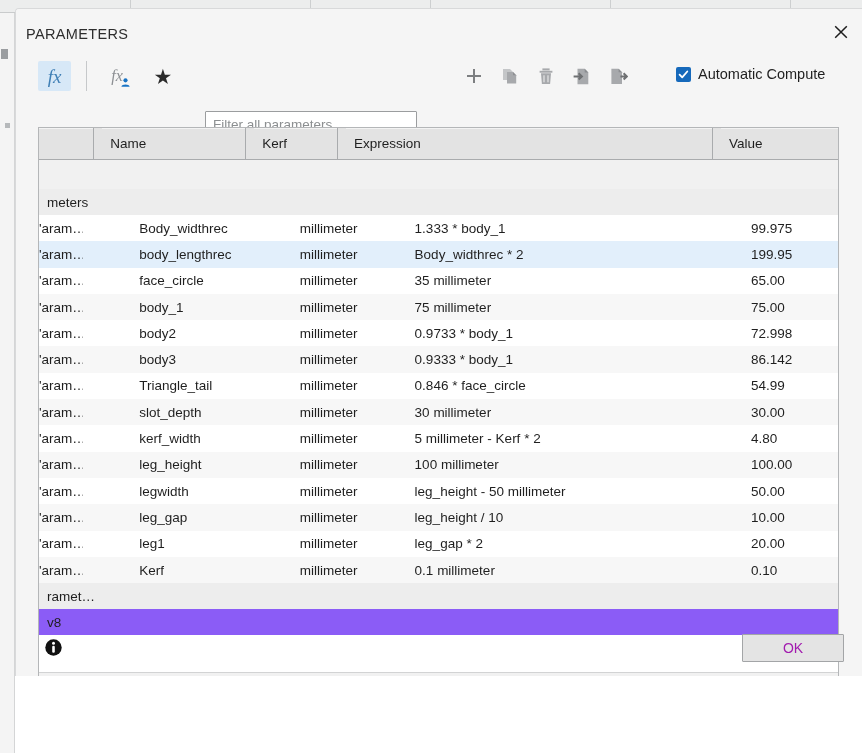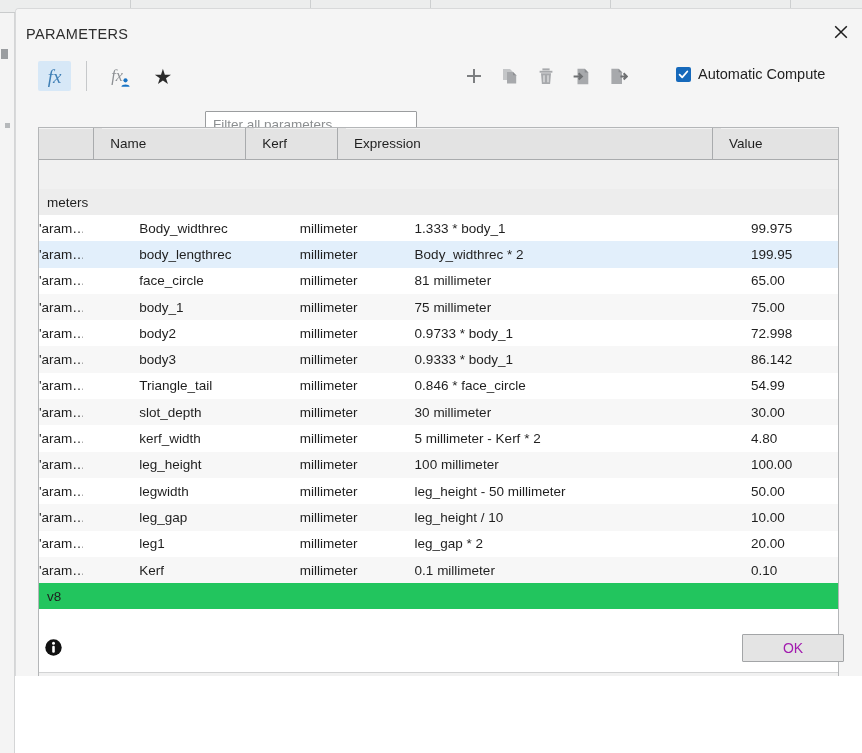--- a/index.html
+++ b/index.html
@@ -302,21 +302,21 @@
     color: #1f1f1f;
     position: relative;
   }
   .td.col-name  { width: 150px; padding-left: 10px; }
   .td.col-unit  { width: 87px; }
   .td.col-expr  { width: 384px; }
   .td.col-value { width: 122px; }
 
   .tail-row {
     height: 26px;
-    background: #22c55e;
+    background: #8b5cf6;
     display: flex;
     align-items: center;
     font-size: 13.5px;
     color: #1f1f1f;
     padding-left: 8px;
   }
   .filler {
     background: #ffffff;
   }
 
@@ -486,21 +486,21 @@
           <div class="td col-handle">'aram…</div>
           <div class="td col-name">body_lengthrec</div>
           <div class="td col-unit">millimeter</div>
           <div class="td col-expr">Body_widthrec * 2</div>
           <div class="td col-value">199.95</div>
         </div>
         <div class="trow odd">
           <div class="td col-handle">'aram…</div>
           <div class="td col-name">face_circle</div>
           <div class="td col-unit">millimeter</div>
-          <div class="td col-expr">81 millimeter</div>
+          <div class="td col-expr">35 millimeter</div>
           <div class="td col-value">65.00</div>
         </div>
         <div class="trow even">
           <div class="td col-handle">'aram…</div>
           <div class="td col-name">body_1</div>
           <div class="td col-unit">millimeter</div>
           <div class="td col-expr">75 millimeter</div>
           <div class="td col-value">75.00</div>
         </div>
         <div class="trow odd">
@@ -566,20 +566,21 @@
           <div class="td col-expr">leg_gap * 2</div>
           <div class="td col-value">20.00</div>
         </div>
         <div class="trow even">
           <div class="td col-handle">'aram…</div>
           <div class="td col-name">Kerf</div>
           <div class="td col-unit">millimeter</div>
           <div class="td col-expr">0.1 millimeter</div>
           <div class="td col-value">0.10</div>
         </div>
+        <div class="group-row">ramet…</div>
         <div class="tail-row">v8</div>
         <div class="filler" style="height: 44px;"></div>
       </div>
 
     <div class="hscroll-track">
       <div class="hscroll-thumb"></div>
     </div>
   </div>
 
   <div class="info-btn">

